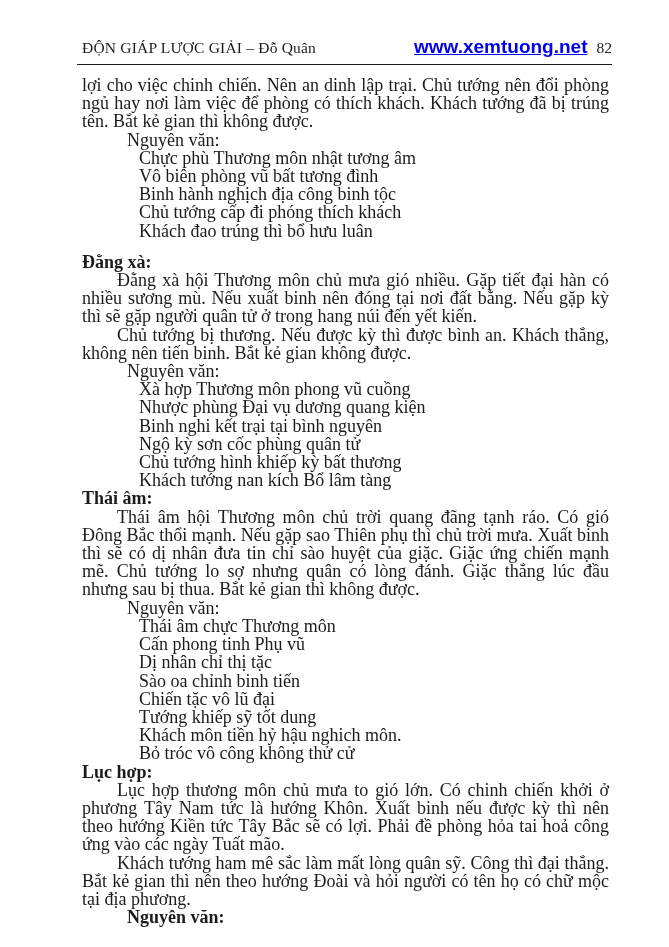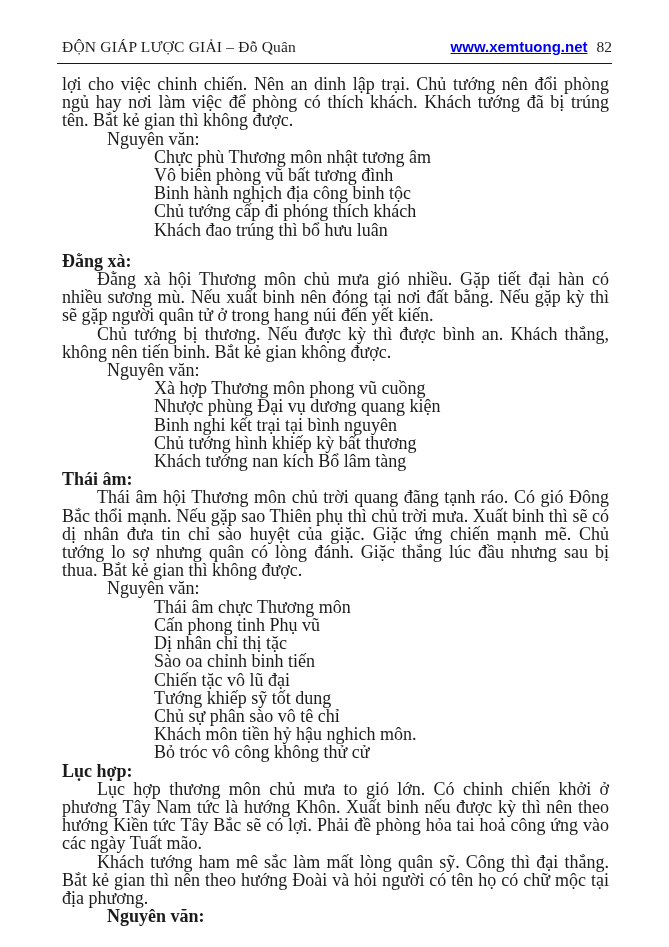--- a/index.html
+++ b/index.html
@@ -4,35 +4,36 @@
 <style>
   html, body { margin: 0; padding: 0; background: #ffffff; }
   .page {
     width: 669px; height: 947px;
     background: #ffffff;
     position: relative;
     overflow: hidden;
     font-family: "Liberation Serif", "DejaVu Serif", serif;
     color: #1b1b1b;
     box-sizing: border-box;
+    padding-left: 20px;
   }
   .header {
     display: flex;
     justify-content: space-between;
     align-items: baseline;
     margin: 37px 57px 0 62px;
     font-size: 15.5px;
     line-height: 19px;
   }
   .header-title { letter-spacing: 0.2px; }
   .header-right { display: flex; align-items: baseline; }
   .header-link {
     font-family: "Liberation Sans", "DejaVu Sans", sans-serif;
     font-weight: bold;
-    font-size: 15px;
+    font-size: 19px;
     color: #0000EE;
     text-decoration: underline;
     cursor: pointer;
   }
   .page-number { margin-left: 9px; color: #222; }
   .rule {
     border: none;
     border-top: 1.6px solid #1a1a1a;
     margin: 7px 57px 0 57px;
     height: 0;
@@ -40,21 +41,21 @@
   .body {
     margin: 11px 60px 0 62px;
     font-size: 18px;
     line-height: 18.2px;
     text-align: justify;
   }
   .para { margin: 0; text-indent: 35px; }
   .para.first { text-indent: 0; }
   .nv { margin-left: 45px; }
   .nv.bold { font-weight: bold; }
-  .verse-line { margin-left: 92px; text-align: left; }
+  .verse-line { margin-left: 57px; text-align: left; }
   .heading { font-weight: bold; }
   .heading.gap { margin-top: 13px; }
 </style>
 </head>
 <body>
 
 <div class="page">
 
   <div class="header">
     <span class="header-title">ĐỘN GIÁP LƯỢC GIẢI – Đỗ Quân</span>
@@ -78,35 +79,35 @@
     </div>
 
     <div class="heading gap">Đằng xà:</div>
     <p class="para">Đằng xà hội Thương môn chủ mưa gió nhiều. Gặp tiết đại hàn có nhiều sương mù. Nếu xuất binh nên đóng tại nơi đất bằng. Nếu gặp kỳ thì sẽ gặp người quân tử ở trong hang núi đến yết kiến.</p>
     <p class="para">Chủ tướng bị thương. Nếu được kỳ thì được bình an. Khách thắng, không nên tiến binh. Bắt kẻ gian không được.</p>
     <div class="nv">Nguyên văn:</div>
     <div class="verse">
       <div class="verse-line">Xà hợp Thương môn phong vũ cuồng</div>
       <div class="verse-line">Nhược phùng Đại vụ dương quang kiện</div>
       <div class="verse-line">Binh nghi kết trại tại bình nguyên</div>
+      <div class="verse-line">Ngộ kỳ sơn cốc phùng quân tử</div>
       <div class="verse-line">Chủ tướng hình khiếp kỳ bất thương</div>
       <div class="verse-line">Khách tướng nan kích Bổ lâm tàng</div>
     </div>
 
     <div class="heading">Thái âm:</div>
     <p class="para">Thái âm hội Thương môn chủ trời quang đãng tạnh ráo. Có gió Đông Bắc thổi mạnh. Nếu gặp sao Thiên phụ thì chủ trời mưa. Xuất binh thì sẽ có dị nhân đưa tin chỉ sào huyệt của giặc. Giặc ứng chiến mạnh mẽ. Chủ tướng lo sợ nhưng quân có lòng đánh. Giặc thắng lúc đầu nhưng sau bị thua. Bắt kẻ gian thì không được.</p>
     <div class="nv">Nguyên văn:</div>
     <div class="verse">
       <div class="verse-line">Thái âm chực Thương môn</div>
       <div class="verse-line">Cấn phong tinh Phụ vũ</div>
       <div class="verse-line">Dị nhân chỉ thị tặc</div>
       <div class="verse-line">Sào oa chỉnh binh tiến</div>
       <div class="verse-line">Chiến tặc vô lũ đại</div>
       <div class="verse-line">Tướng khiếp sỹ tốt dung</div>
-      <div class="verse-line">Chủ sự phân sào vô tê chỉ</div>
       <div class="verse-line">Khách môn tiền hỷ hậu nghich môn.</div>
       <div class="verse-line">Bỏ tróc vô công không thử cử</div>
     </div>
 
     <div class="heading">Lục hợp:</div>
     <p class="para">Lục hợp thương môn chủ mưa to gió lớn. Có chinh chiến khởi ở phương Tây Nam tức là hướng Khôn. Xuất binh nếu được kỳ thì nên theo hướng Kiền tức Tây Bắc sẽ có lợi. Phải đề phòng hỏa tai hoả công ứng vào các ngày Tuất mão.</p>
     <p class="para">Khách tướng ham mê sắc làm mất lòng quân sỹ. Công thì đại thắng. Bắt kẻ gian thì nên theo hướng Đoài và hỏi người có tên họ có chữ mộc tại địa phương.</p>
     <div class="nv bold">Nguyên văn:</div>
 
   </div>

